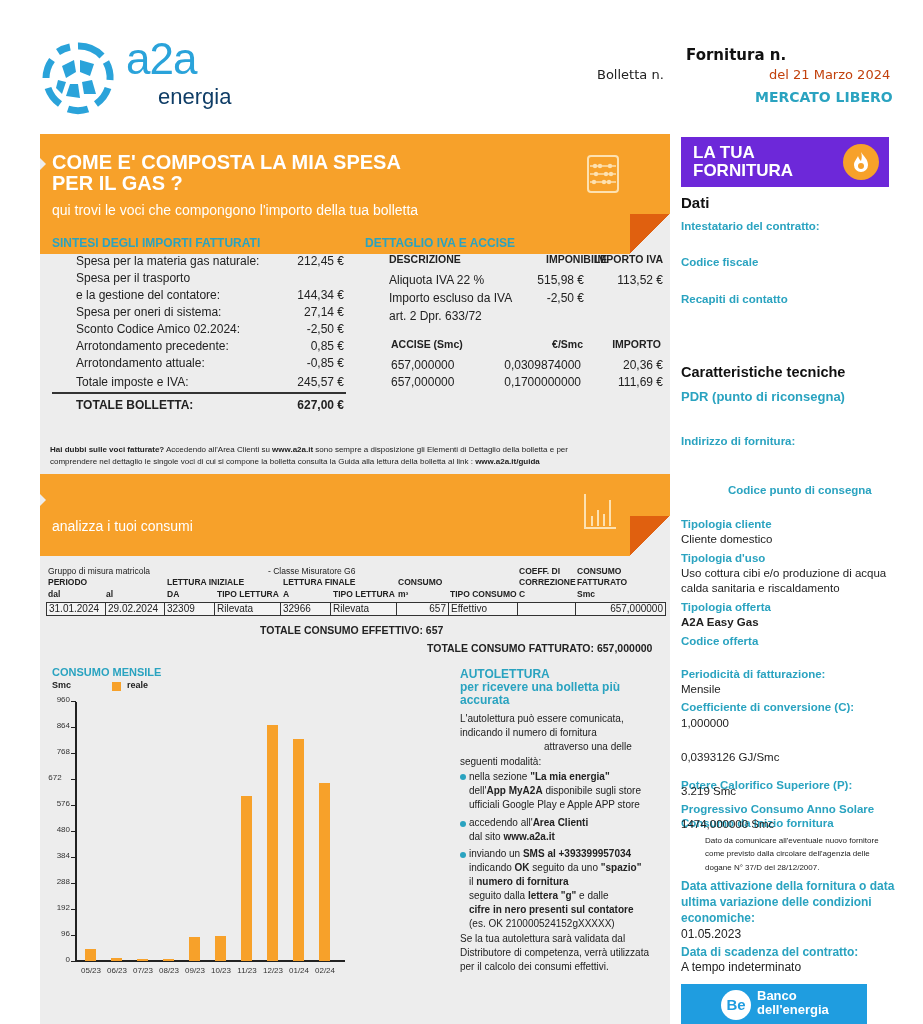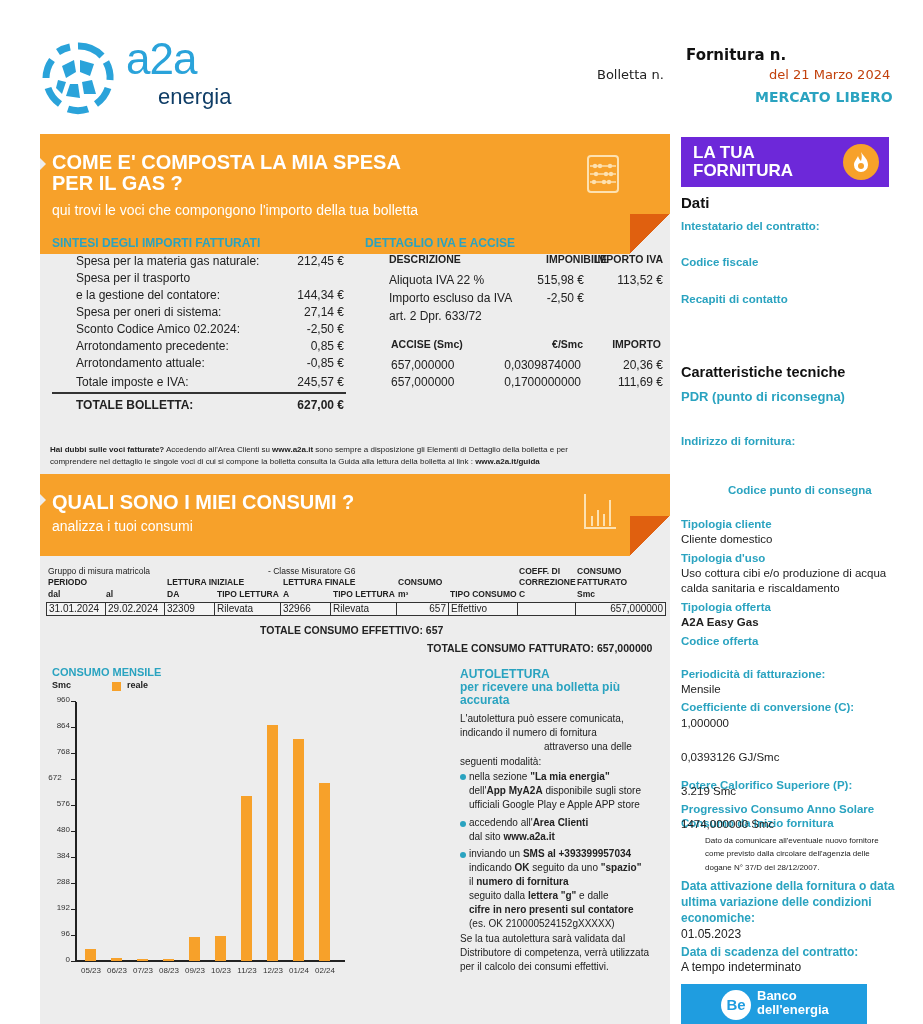--- a/index.html
+++ b/index.html
@@ -201,21 +201,20 @@
     <span class="val">111,69 €</span>
   </div>
 
   <div class="small-note" style="left:10px; top:310px; width:610px;">
     <b>Hai dubbi sulle voci fatturate?</b><span> Accedendo all'Area Clienti su </span><b>www.a2a.it</b><span> sono sempre a disposizione gli Elementi di Dettaglio della bolletta e per</span><br>
     <span>comprendere nel dettaglio le singole voci di cui si compone la bolletta consulta la Guida alla lettura della bolletta al link : </span><b>www.a2a.it/guida</b>
   </div>
 
   <div class="banner" style="top:340px; height:82px;">
     <div class="notch" style="top:20px;"></div>
-    <div class="title" style="top:18px;">QUALI SONO I MIEI CONSUMI ?</div>
     <div class="subtitle" style="top:44px;">analizza i tuoi consumi</div>
     <svg class="b-icon" style="left:542px; top:18px; width:36px; height:40px;" viewBox="0 0 36 40">
       <g stroke="#fde1b0" stroke-width="2" fill="none">
         <polyline points="3,2 3,36 34,36"></polyline>
         <line x1="10" y1="34" x2="10" y2="24"></line>
         <line x1="16" y1="34" x2="16" y2="18"></line>
         <line x1="22" y1="34" x2="22" y2="22"></line>
         <line x1="28" y1="34" x2="28" y2="8"></line>
       </g>
     </svg>

